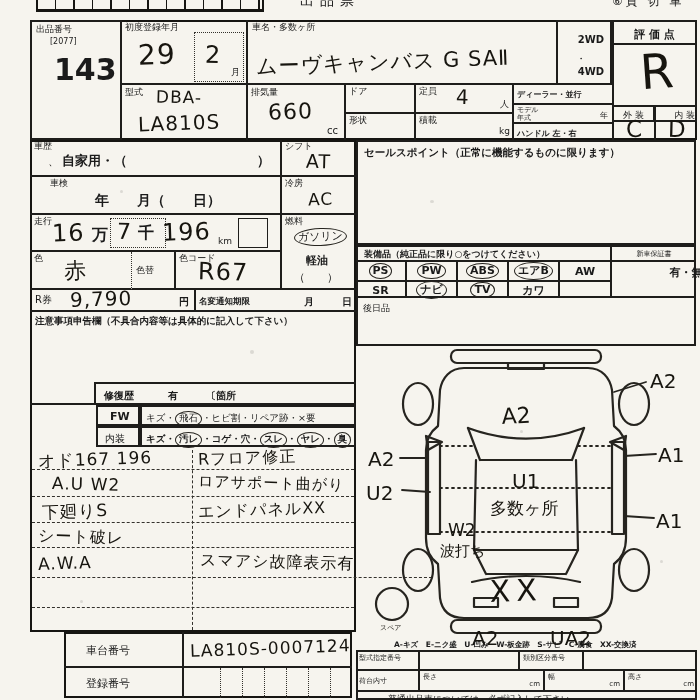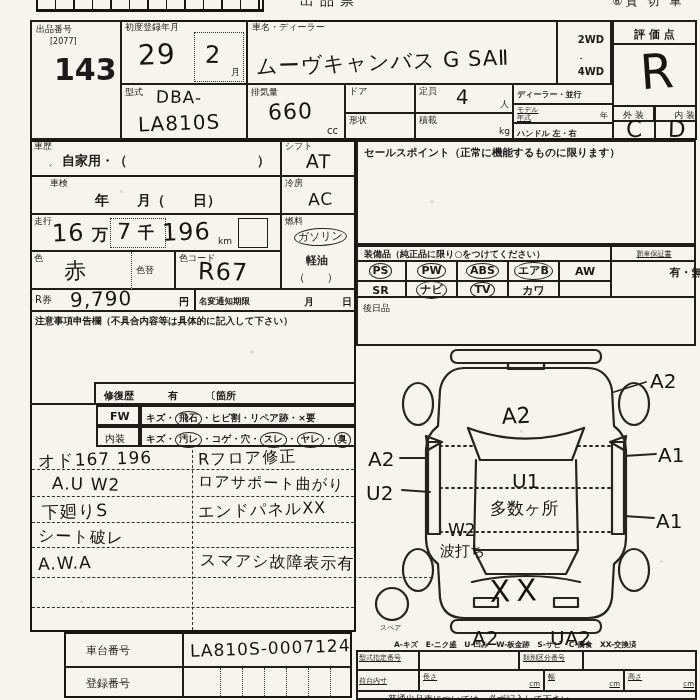--- a/index.html
+++ b/index.html
@@ -2,21 +2,21 @@
 <html><head>
 <meta charset="utf-8">
 <style>
   html,body{margin:0;padding:0;background:#888;}
   #page{position:relative;width:700px;height:700px;background:#f6f4ee;overflow:hidden;
         font-family:"DejaVu Sans","Liberation Sans",sans-serif;color:#1b1b1b;}
   .abs{position:absolute;box-sizing:border-box;}
   .bd{border:2px solid #1e1d1b;}
   .bd3{border:2.5px solid #161512;}
   .lbl{font-size:9px;line-height:1.1;white-space:nowrap;}
-  .lbl7{font-size:7px;line-height:1.15;white-space:nowrap;text-decoration:underline;}
+  .lbl7{font-size:7px;line-height:1.15;white-space:nowrap;}
   .hw{color:#17150f;white-space:nowrap;letter-spacing:1px;}
   .r1{transform:rotate(-2deg);} .r2{transform:rotate(1.5deg);} .r3{transform:rotate(-4deg);}
   .circ{display:inline-block;border:1.5px solid #26241f;border-radius:50%;padding:0 3px 1px 3px;}
   .dashv{border-left:1.5px dashed #33312c;}
   .dashh{border-top:1.5px dashed #33312c;}
   .dotv{border-left:1.5px dotted #33312c;}
   .cen{display:flex;align-items:center;justify-content:center;}
   .clip{overflow:hidden;}
   .spk{position:absolute;background:#3a382f;opacity:.14;border-radius:50%;}
   svg text{font-family:"DejaVu Sans","Liberation Sans",sans-serif;fill:#17150f;}
@@ -52,21 +52,21 @@
   <div class="abs" style="left:122px;top:20px;width:126px;height:65px;border-right:2px solid #1e1d1b;border-bottom:2px solid #1e1d1b">
     <span class="abs lbl" style="left:3px;top:3px">初度登録年月</span>
     <span class="abs hw r1" style="left:16px;top:18px;font-size:28px">29</span>
     <div class="abs" style="left:72px;top:12px;width:50px;height:50px;border:1.5px dotted #33312c">
       <span class="abs hw r2" style="left:10px;top:8px;font-size:24px">2</span>
       <span class="abs lbl" style="right:3px;bottom:3px">月</span>
     </div>
   </div>
 
   <div class="abs" style="left:248px;top:20px;width:308px;height:65px;border-bottom:2px solid #1e1d1b">
-    <span class="abs lbl" style="left:4px;top:3px">車名・ディーラー</span>
+    <span class="abs lbl" style="left:4px;top:3px">車名・多数ヶ所</span>
     <span class="abs hw r1" style="left:8px;top:28px;font-size:21px">ムーヴキャンバス G SAⅡ</span>
   </div>
 
   <div class="abs bd" style="left:556px;top:20px;width:56px;height:65px">
     <span class="abs" style="right:6px;top:12px;font-size:10px;font-weight:700">2WD</span>
     <span class="abs" style="right:24px;top:30px;font-size:10px">・</span>
     <span class="abs" style="right:6px;top:44px;font-size:10px;font-weight:700">4WD</span>
   </div>
 
   <div class="abs bd" style="left:612px;top:20px;width:85px;height:25px">
@@ -199,21 +199,21 @@
       <span class="abs" style="left:8px;top:5px;font-size:10px;font-weight:700">修復歴</span>
       <span class="abs" style="left:72px;top:5px;font-size:10px;font-weight:700">有</span>
       <span class="abs" style="left:110px;top:5px;font-size:10px;font-weight:700">〔箇所</span>
     </div>
   </div>
 
   <div class="abs bd" style="left:96px;top:405px;width:44px;height:21px">
     <span class="abs" style="left:12px;top:3px;font-size:11px;font-weight:700">FW</span>
   </div>
   <div class="abs bd" style="left:140px;top:405px;width:216px;height:21px">
-    <span class="abs" style="left:4px;top:4px;font-size:9.5px;font-weight:700;white-space:nowrap"><span>キズ</span><span>・</span><span class="circ">飛石</span><span>・</span><span>ヒビ割</span><span>・</span><span>リペア跡</span><span>・</span><span>×要</span></span>
+    <span class="abs" style="left:4px;top:4px;font-size:9.5px;font-weight:400;white-space:nowrap"><span>キズ</span><span>・</span><span class="circ">飛石</span><span>・</span><span>ヒビ割</span><span>・</span><span>リペア跡</span><span>・</span><span>×要</span></span>
   </div>
   <div class="abs bd" style="left:96px;top:426px;width:44px;height:21px">
     <span class="abs" style="left:7px;top:4px;font-size:10px">内装</span>
   </div>
   <div class="abs bd" style="left:140px;top:426px;width:216px;height:21px">
     <span class="abs" style="left:4px;top:4px;font-size:9.5px;font-weight:700;white-space:nowrap"><span>キズ</span><span>・</span><span class="circ">汚レ</span><span>・</span><span>コゲ</span><span>・</span><span>穴</span><span>・</span><span class="circ">スレ</span><span>・</span><span class="circ">ヤレ</span><span>・</span><span class="circ">臭</span></span>
   </div>
 
   <div class="abs dashv" style="left:192px;top:450px;width:0;height:180px"></div>
   <div class="abs dashh" style="left:32px;top:469px;width:322px"></div>

